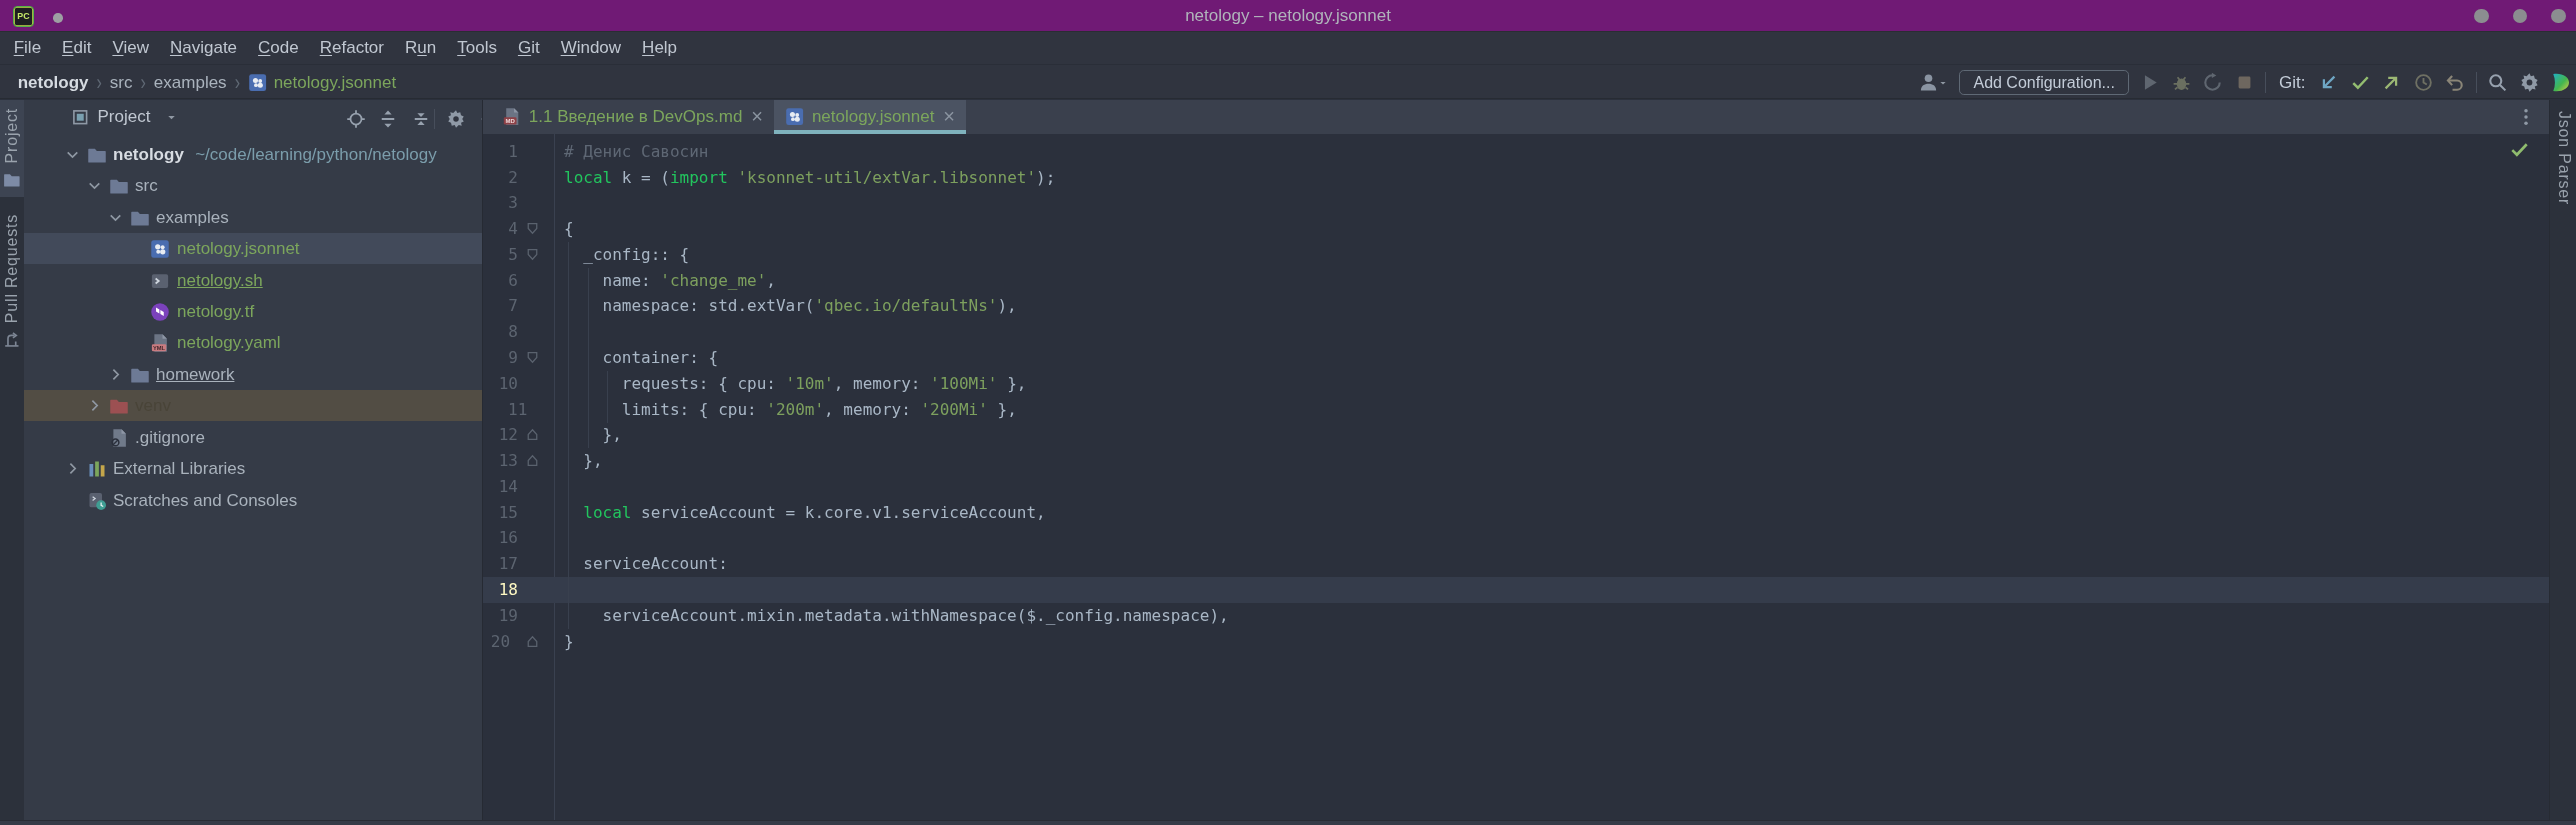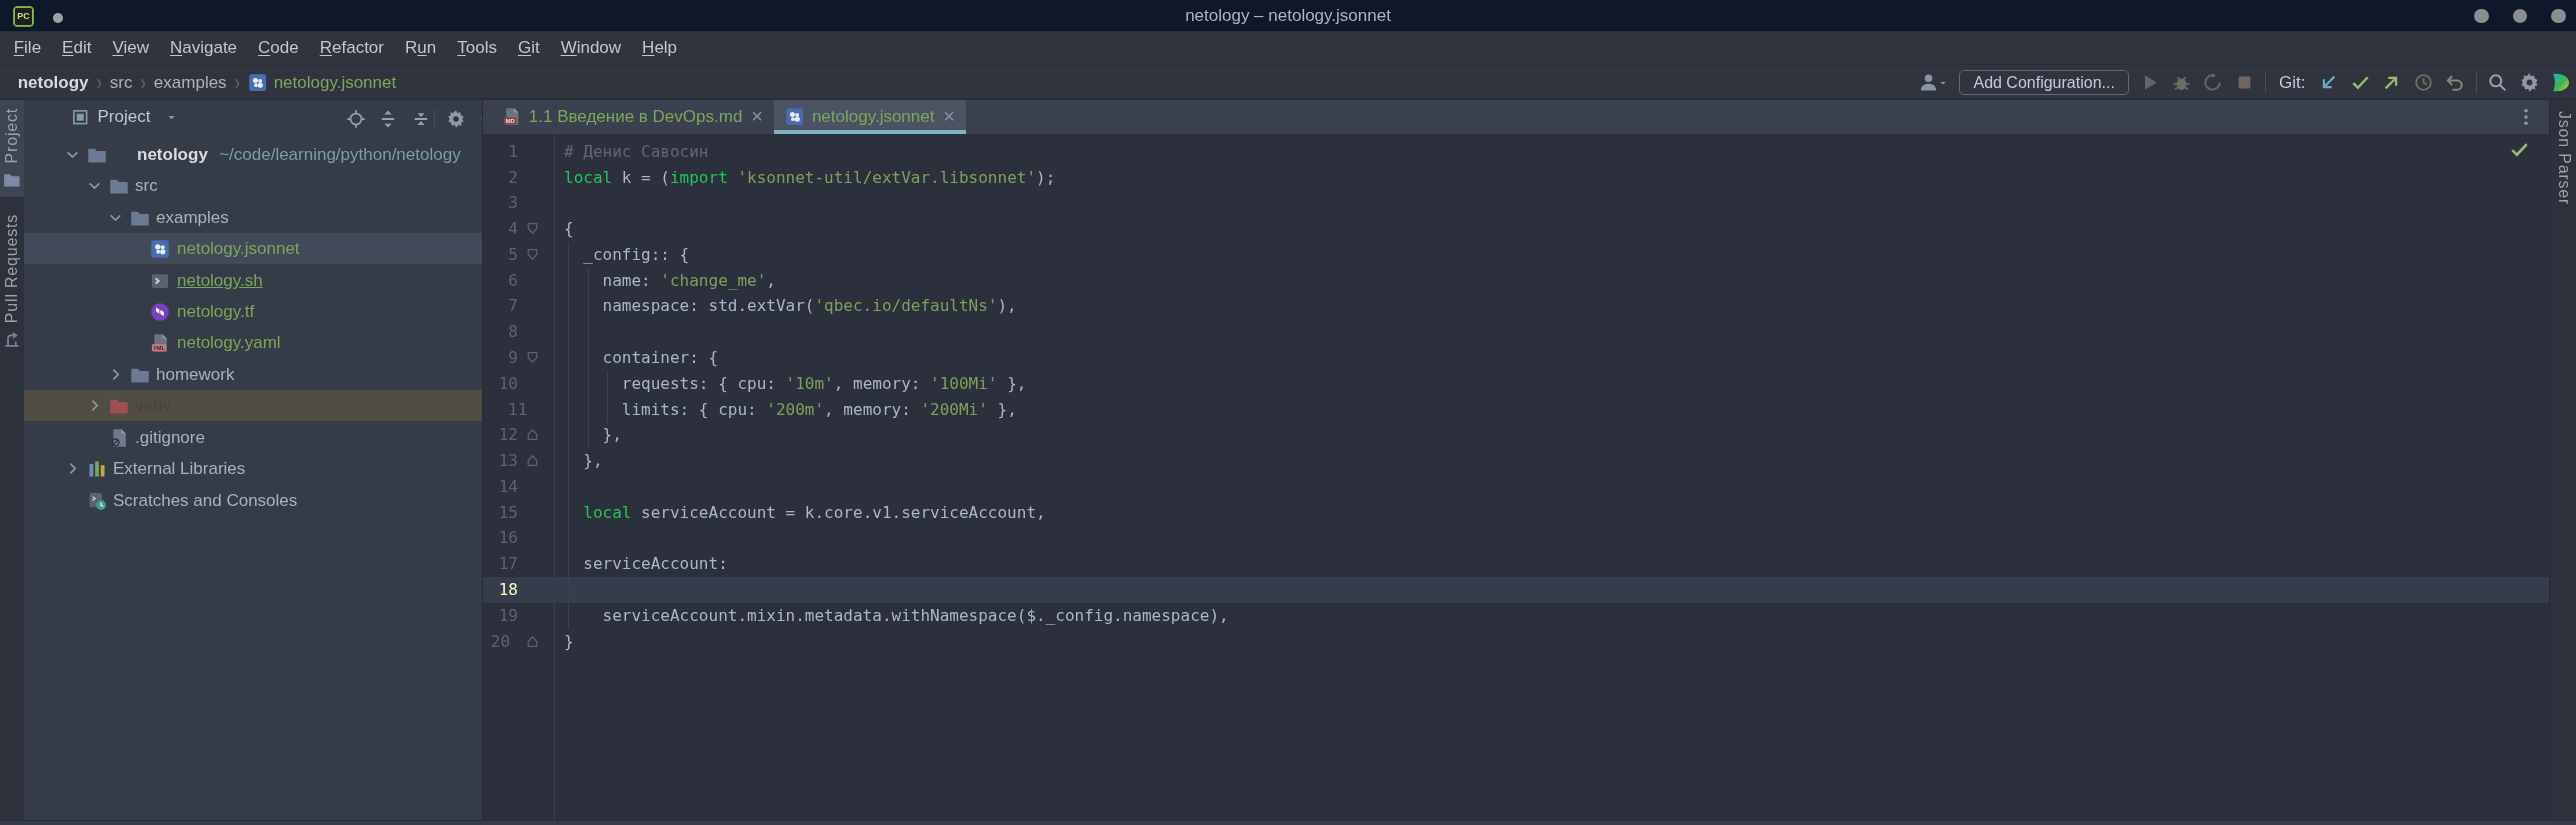--- a/index.html
+++ b/index.html
@@ -1,21 +1,21 @@
 <!DOCTYPE html>
 <html style="font-size:13px"><head>
 <meta charset="utf-8">
 <style>
   * { box-sizing: border-box; margin: 0; padding: 0; }
   html,body { width:2576px; height:826px; overflow:hidden; }
   body { position:relative; background:#2b303c; font-family:"Liberation Sans",sans-serif; color:#a9b2bc; }
   svg { display:block; width:100%; height:100%; }
 
   
-  .titlebar { position:absolute; left:0; top:0; right:0; height:32px; background:#0f172a; border-bottom:0.8px solid #2a2d33; }
+  .titlebar { position:absolute; left:0; top:0; right:0; height:32px; background:#701a75; border-bottom:0.8px solid #2a2d33; }
   .pc-logo { position:absolute; left:13px; top:5.6px; width:21px; height:21px; border-radius:4px;
              background:#1d1f21; border:1.6px solid #56b14c; box-shadow:0 0 0 0.8px #c6d94b inset;
              color:#c4e86a; font-size:8.9px; font-weight:bold; display:flex; align-items:center; justify-content:center; }
   .title-dot { position:absolute; left:53px; top:13px; width:9.7px; height:9.7px; border-radius:50%; background:#9d9fa3; }
   .win-title { position:absolute; left:242px; right:242px; top:0; height:32px; line-height:32px; text-align:center;
                font-size:17px; color:#b0b4bb; white-space:nowrap; }
   .win-buttons { position:absolute; right:10.5px; top:8.9px; display:flex; gap:24px; }
   .win-dot { width:14.5px; height:14.5px; border-radius:50%; background:#8b8d90; }
 
   
@@ -313,21 +313,21 @@
         <span class="tree-chevron" style="left: 40px;">
           <svg viewBox="0 0 16 16">
             <path d="M3.5 6l4.5 4.5L12.5 6" fill="none" stroke="#8f98a3" stroke-width="1.6"></path>
           </svg>
         </span>
         <span class="tree-icon" style="left: 63px;">
           <svg viewBox="0 0 16 16">
             <path d="M1.5 3h4.8l1.6 1.8h6.6c.3 0 .5.2.5.5v8.2c0 .3-.2.5-.5.5h-13c-.3 0-.5-.2-.5-.5V3.5c0-.3.2-.5.5-.5z" fill="#6d7a95"></path>
           </svg>
         </span>
-        <span class="tree-label st-bold" style="left: 89px; margin-left: 24px;">netology<span class="tree-path">~/code/learning/python/netology</span></span>
+        <span class="tree-label st-bold" style="left: 89px;">netology<span class="tree-path">~/code/learning/python/netology</span></span>
       </div>
       <div class="tree-row" style="top: 31px;">
         <span class="tree-chevron" style="left: 62px;">
           <svg viewBox="0 0 16 16">
             <path d="M3.5 6l4.5 4.5L12.5 6" fill="none" stroke="#8f98a3" stroke-width="1.6"></path>
           </svg>
         </span>
         <span class="tree-icon" style="left: 85px;">
           <svg viewBox="0 0 16 16">
             <path d="M1.5 3h4.8l1.6 1.8h6.6c.3 0 .5.2.5.5v8.2c0 .3-.2.5-.5.5h-13c-.3 0-.5-.2-.5-.5V3.5c0-.3.2-.5.5-.5z" fill="#6d7a95"></path>
@@ -393,21 +393,21 @@
         <span class="tree-chevron" style="left: 83px;">
           <svg viewBox="0 0 16 16">
             <path d="M6 3.5L10.5 8 6 12.5" fill="none" stroke="#8f98a3" stroke-width="1.6"></path>
           </svg>
         </span>
         <span class="tree-icon" style="left: 106px;">
           <svg viewBox="0 0 16 16">
             <path d="M1.5 3h4.8l1.6 1.8h6.6c.3 0 .5.2.5.5v8.2c0 .3-.2.5-.5.5h-13c-.3 0-.5-.2-.5-.5V3.5c0-.3.2-.5.5-.5z" fill="#6d7a95"></path>
           </svg>
         </span>
-        <span class="tree-label st-normal" style="left: 132px;">homework</span>
+        <span class="tree-label st-normal" style="left: 132px; text-decoration: underline;">homework</span>
       </div>
       <div class="tree-row hovered" style="top: 251px;">
         <span class="tree-chevron" style="left: 62px;">
           <svg viewBox="0 0 16 16">
             <path d="M6 3.5L10.5 8 6 12.5" fill="none" stroke="#8f98a3" stroke-width="1.6"></path>
           </svg>
         </span>
         <span class="tree-icon" style="left: 85px;">
           <svg viewBox="0 0 16 16">
             <path d="M1.5 3h4.8l1.6 1.8h6.6c.3 0 .5.2.5.5v8.2c0 .3-.2.5-.5.5h-13c-.3 0-.5-.2-.5-.5V3.5c0-.3.2-.5.5-.5z" fill="#9c5052"></path>

